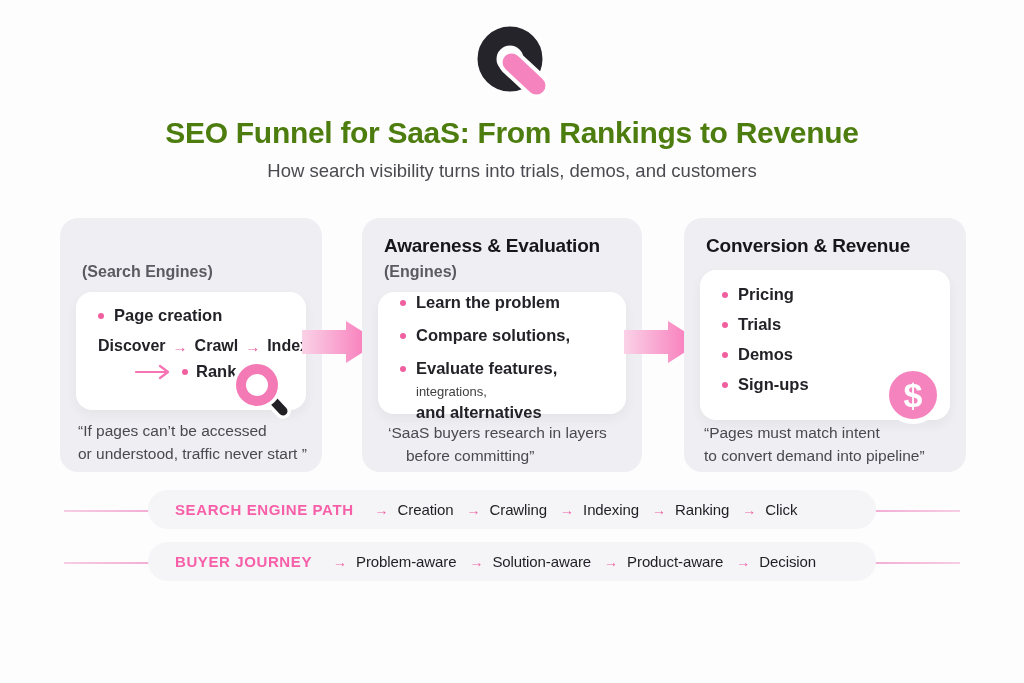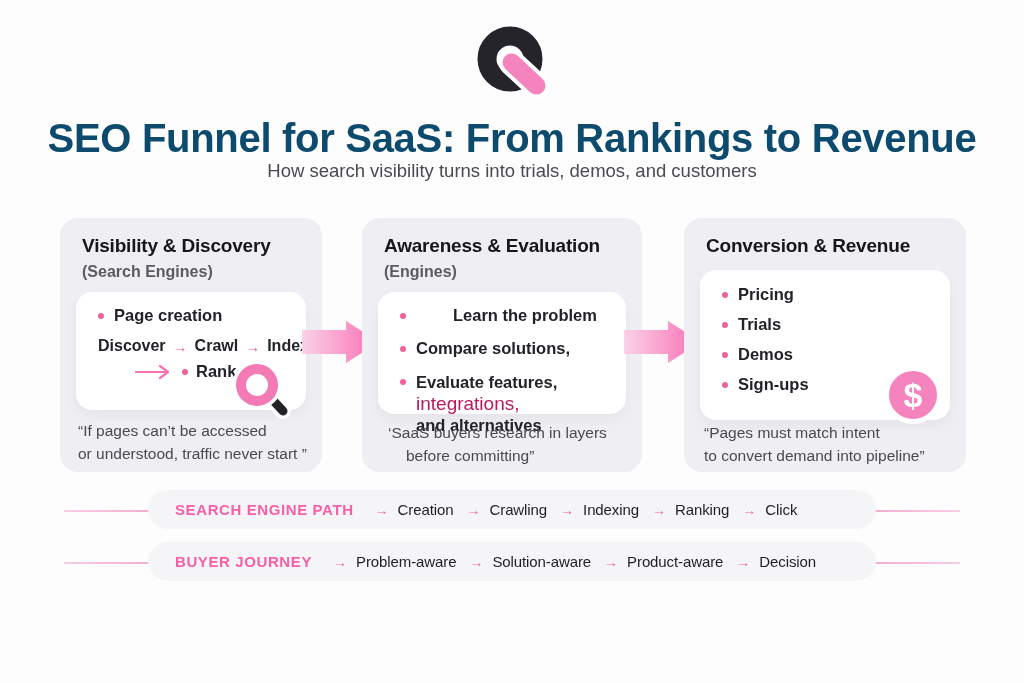--- a/index.html
+++ b/index.html
@@ -7,22 +7,22 @@
   body { font-family:"Liberation Sans","DejaVu Sans",sans-serif; }
   .stage {
     position:relative; width:1024px; height:683px;
     background:#fdfdfd; overflow:hidden; margin:0 auto;
   }
 
   
   .logo { position:absolute; left:472px; top:22px; width:80px; height:80px; }
   .title {
     position:absolute; left:0; top:116px; width:1024px;
-    text-align:center; font-size:40px; font-weight:700;
-    color:#0c4a6e; letter-spacing:-0.3px;
+    text-align:center; font-size:30px; font-weight:700;
+    color:#4d7c0f; letter-spacing:-0.3px;
   }
   .subtitle {
     position:absolute; left:0; top:160px; width:1024px;
     text-align:center; font-size:18.5px; font-weight:400; color:#4b4a50;
   }
 
   
   .card {
     position:absolute; top:218px; height:254px;
     background:#efeef2; border-radius:18px;
@@ -45,21 +45,21 @@
   .inner1 { left:16px; top:74px; width:230px; height:118px; }
   .inner2 { left:16px; top:74px; width:248px; height:122px; }
   .inner3 { left:16px; top:52px; width:250px; height:150px; }
 
   .brow { display:flex; align-items:flex-start; padding:0 10px 0 22px; }
   .dot {
     width:6px; height:6px; border-radius:50%; background:#f0609f;
     flex:0 0 6px; margin:8px 10px 0 0;
   }
   .btxt { font-size:16.5px; font-weight:600; color:#232228; line-height:21px; }
-  .btxt .light { font-weight:400; font-size:19px; color:#be185d; }
+  .btxt .light { font-weight:400; font-size:13px; color:#404040; }
 
   .flowline {
     display:flex; align-items:center; gap:7px; padding-left:22px;
     font-size:16px; font-weight:600; color:#232228;text-align:center;
   }
   .farr { color:#e85d9f; font-size:15px; font-weight:600; }
   .flow2 { display:flex; align-items:center; gap:8px; padding-left:58px; }
 
   .quote {
     position:absolute; font-size:15.5px; line-height:23px;
@@ -106,21 +106,20 @@
     <circle cx="38" cy="37" r="23" fill="none" stroke="#26242b" stroke-width="19"></circle>
     <g transform="translate(52,52) rotate(43)">
       <rect x="-28" y="-11" width="56" height="22" rx="11" fill="#f584be" stroke="#ffffff" stroke-width="4"></rect>
     </g>
   </svg>
 
   <div class="title">SEO Funnel for SaaS: From Rankings to Revenue</div>
   <div class="subtitle">How search visibility turns into trials, demos, and customers</div>
 
   <div class="card card1">
-    <div class="card-title">Visibility &amp; Discovery</div>
     <div class="card-sub">(Search Engines)</div>
     <div class="inner inner1">
       <div class="brow" style="margin-top:13px;">
         <span class="dot"></span>
         <span class="btxt">Page creation</span>
       </div>
       <div class="flowline" style="margin-top:11px;">
         <span>Discover</span>
         <span class="farr">→</span>
         <span>Crawl</span>
@@ -154,21 +153,21 @@
           <stop offset="1" stop-color="#f86eb4"></stop>
       </linearGradient>
     </defs>
     <path d="M0 10 H44 V1 L77 22 L44 43 V34 H0 Z" fill="url(#agrad1)"></path>
   </svg>
 
   <div class="card card2">
     <div class="card-title">Awareness &amp; Evaluation</div>
     <div class="card-sub">(Engines)</div>
     <div class="inner inner2">
-      <div class="brow" style="margin-top:13px;gap:37px;">
+      <div class="brow" style="">
         <span class="dot"></span>
         <span class="btxt">Learn the problem</span>
       </div>
       <div class="brow" style="margin-top:12px;">
         <span class="dot"></span>
         <span class="btxt">Compare solutions,</span>
       </div>
       <div class="brow" style="margin-top:12px;">
         <span class="dot"></span>
         <span class="btxt"><span>Evaluate features,</span><span class="light"> integrations,</span><br>

